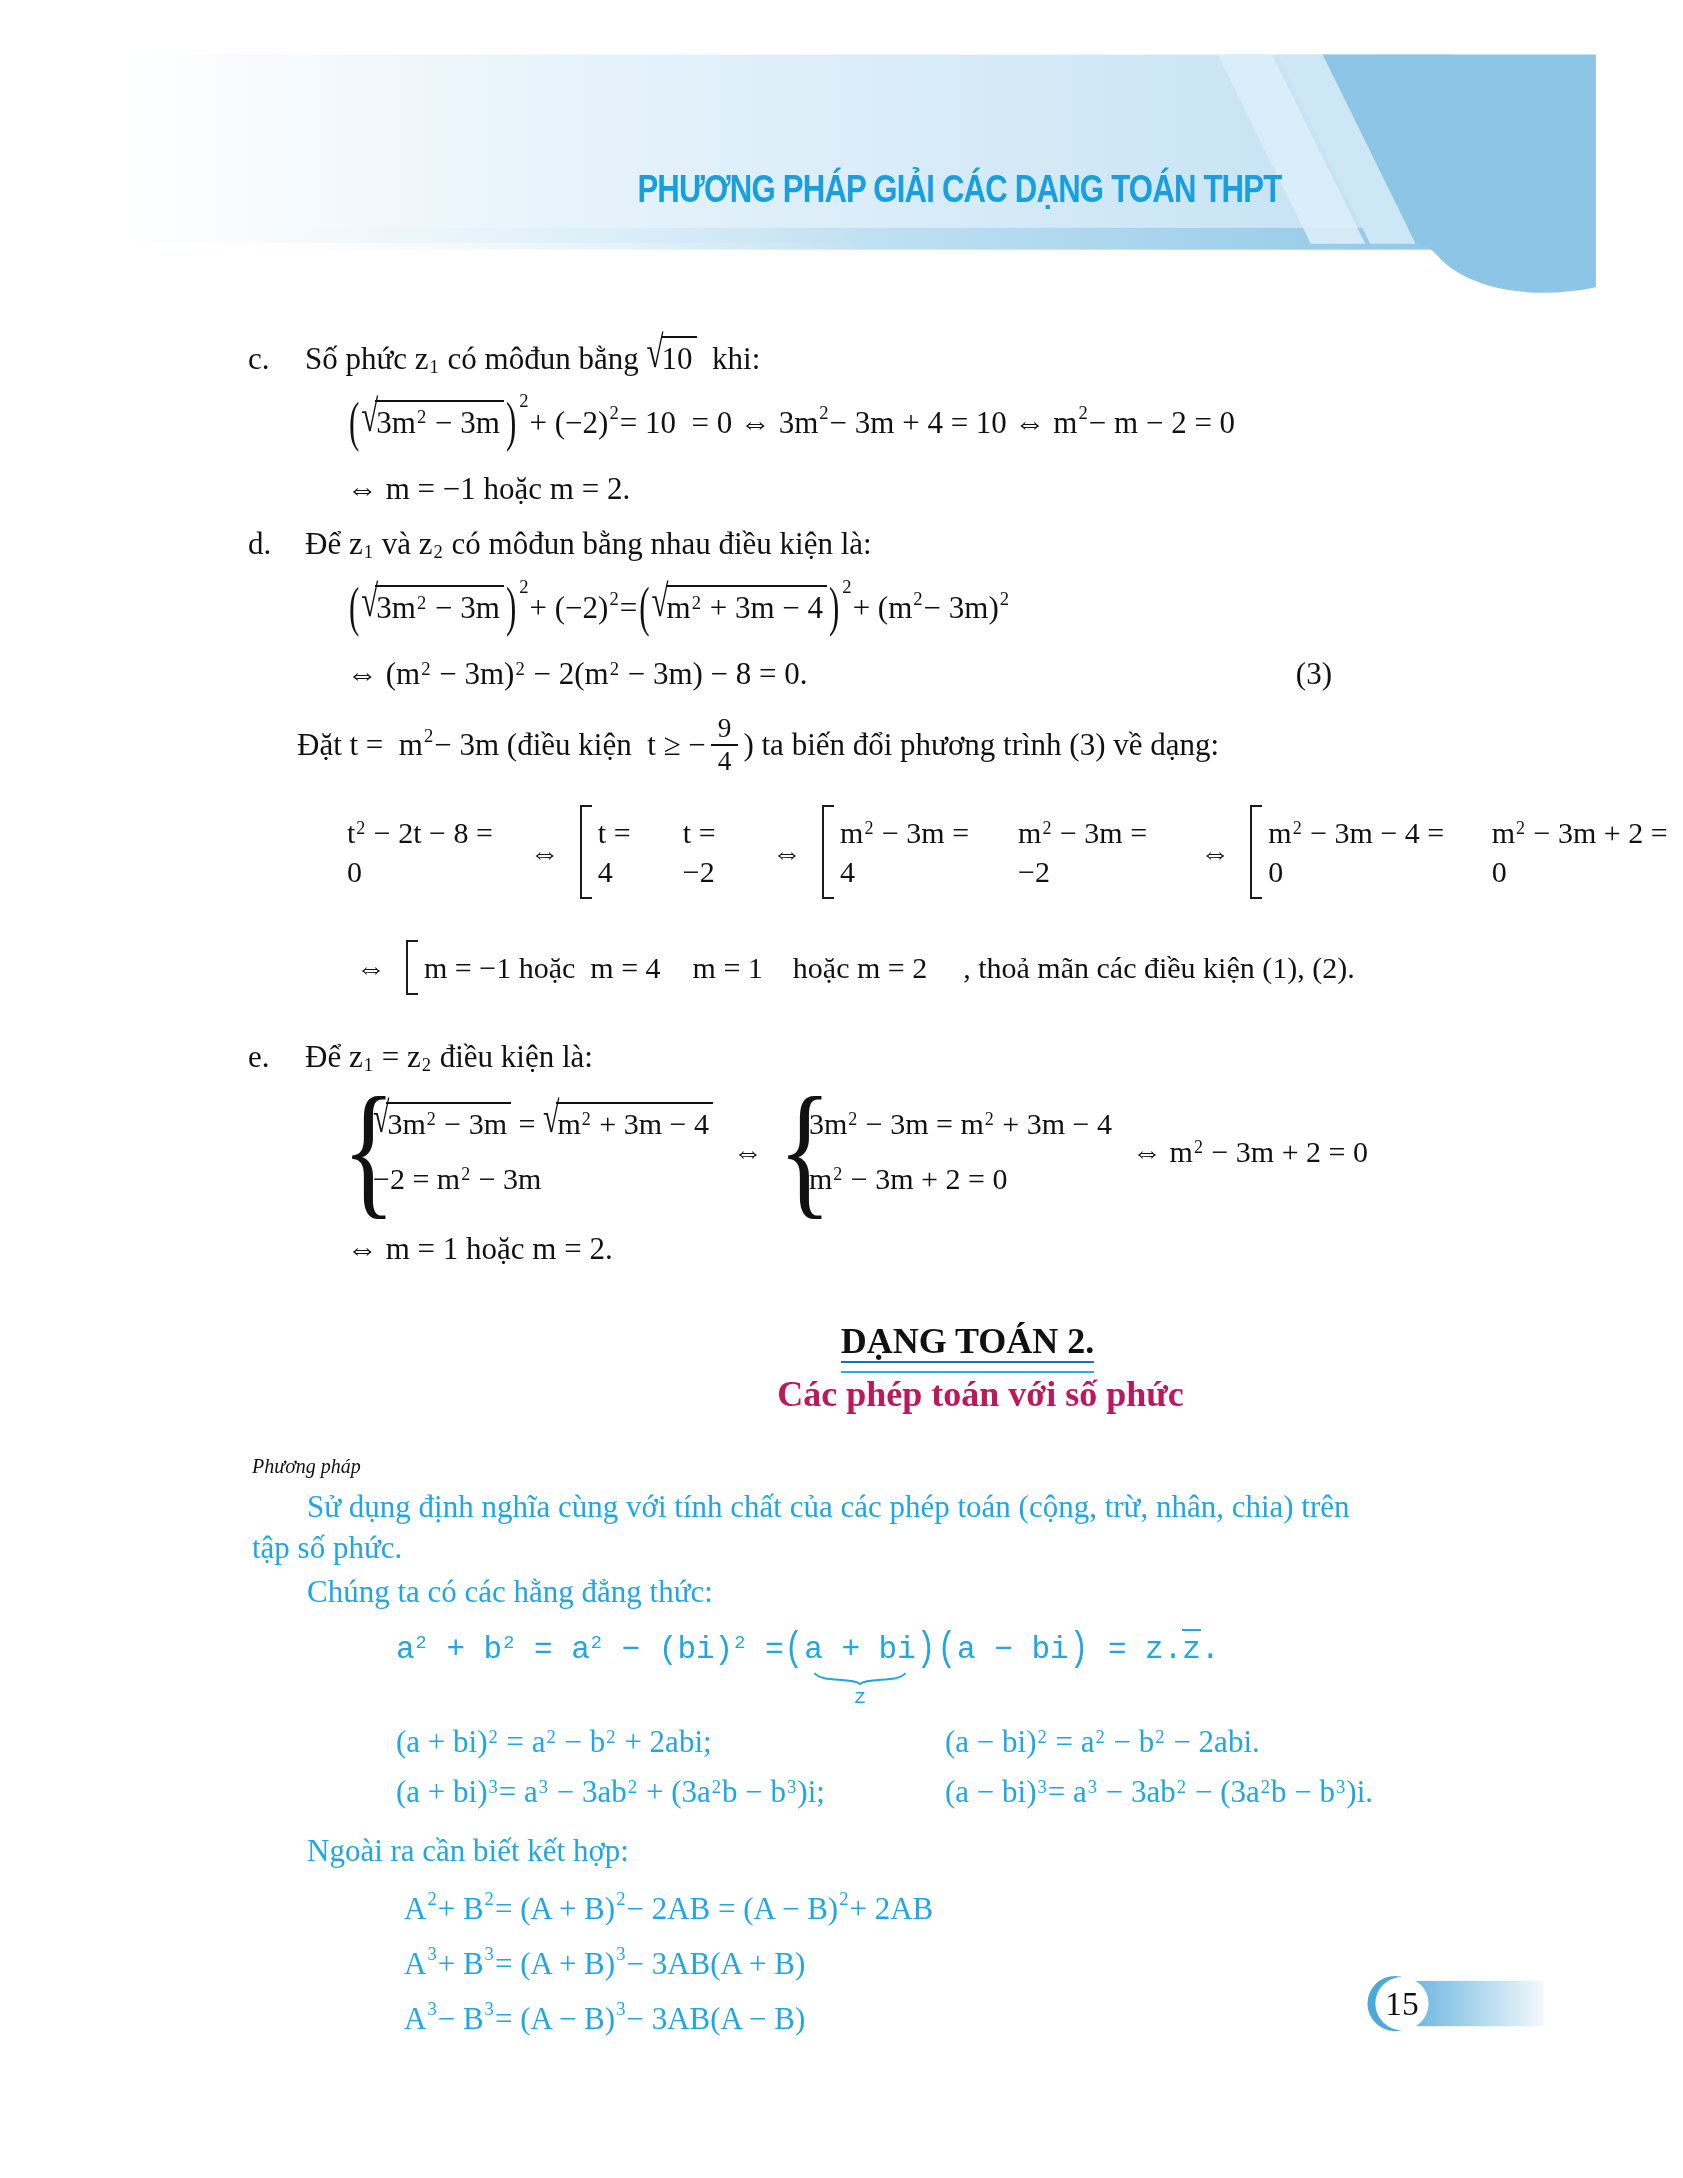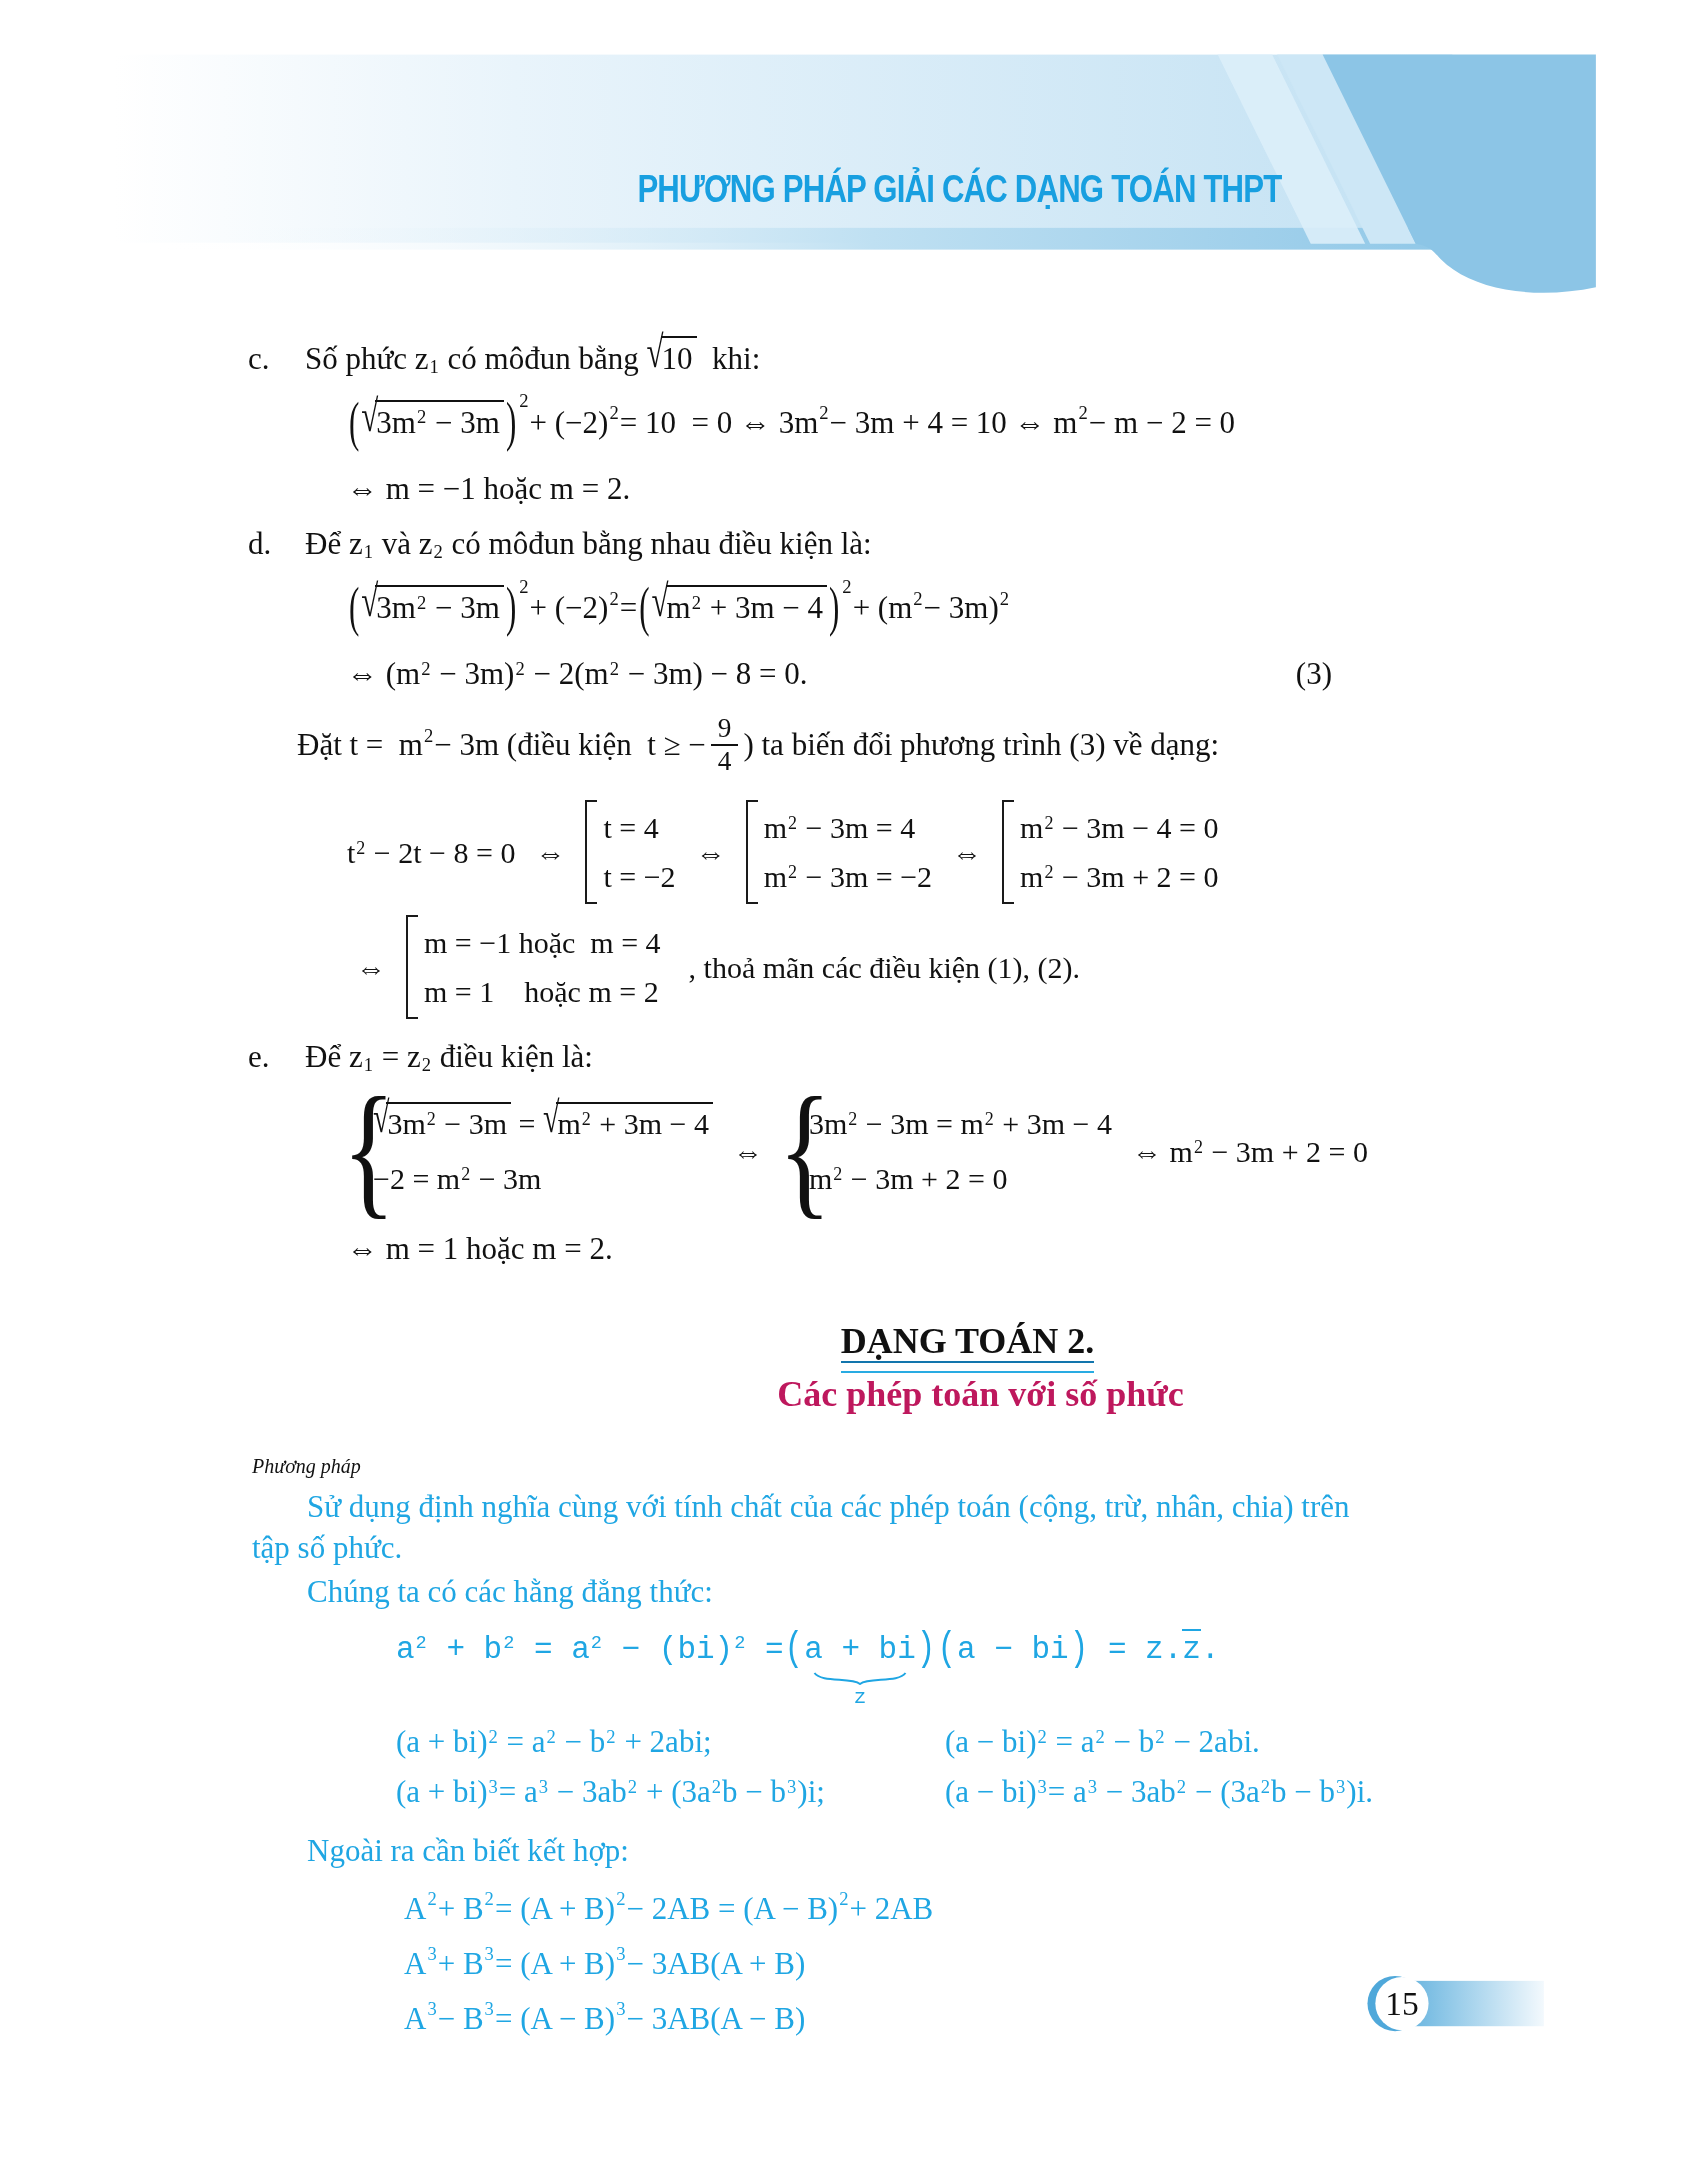--- a/index.html
+++ b/index.html
@@ -30,28 +30,28 @@
   .sq{white-space:nowrap;}
   .rk{display:inline-block;transform:scaleY(1.45);transform-origin:60% 86%;}
   .rad{border-top:2px solid currentColor;padding:3px 4px 0 1px;margin-left:-3px;}
   .ol{border-top:2px solid currentColor;padding-top:1px;}
   .frac{display:inline-flex;flex-direction:column;align-items:center;vertical-align:middle;line-height:1;margin:0 5px;font-size:88%;}
   .frac .den{border-top:2px solid #111;padding:2px 7px 0;}
   .frac .num{padding:0 7px 2px;}
   .labelrow{width:985px;justify-content:space-between;}
   .dat{margin-left:297px;min-height:95px;}
   .sysrow{margin-left:347px;display:flex;align-items:center;gap:20px;font-size:30px;min-height:119px;}
-  .cases{display:inline-flex;flex-direction:column;justify-content:center;gap:10px;position:relative;padding:8px 0 8px 18px;}
+  .cases{display:inline-flex;flex-direction:row;justify-content:center;gap:32px;position:relative;padding:8px 0 8px 18px;}
   .cases::before{content:"";position:absolute;left:0;top:0;bottom:0;width:10px;
     border:2.5px solid #1a1a1a;border-right:none;}
   .bcases{display:inline-flex;flex-direction:column;justify-content:center;gap:16px;position:relative;padding:10px 0 10px 26px;}
   .bcases::before{content:"{";position:absolute;left:-14px;top:50%;transform:translateY(-52%) scaleX(.75);
     font-size:149px;font-weight:400;line-height:1;}
   .concl{margin-left:356px;min-height:111px;}
-  .note{margin-left:8px;text-align:right;}
+  .note{margin-left:16px;text-align:right;}
   
   .section{margin:46px 0 0 252px;display:flex;align-items:center;font-size:36px;flex-direction:column;}
   .dt-label{font-weight:700;position:relative;padding-bottom:6px;}
   .dt-label::after{content:"";position:absolute;left:0;right:0;bottom:-2px;height:8px;
     border-top:2.5px solid #1275ad;border-bottom:2.5px solid #29abe2;}
   .stitle{color:#be185d;font-weight:700;margin-left:26px;}
   .pp{margin:36px 0 0 252px;font-style:italic;font-size:20px;}
   .blue{color:#1fa6e3;}
   .bluep{margin-left:252px;color:#1fa6e3;}
   .ind{text-indent:55px;}

